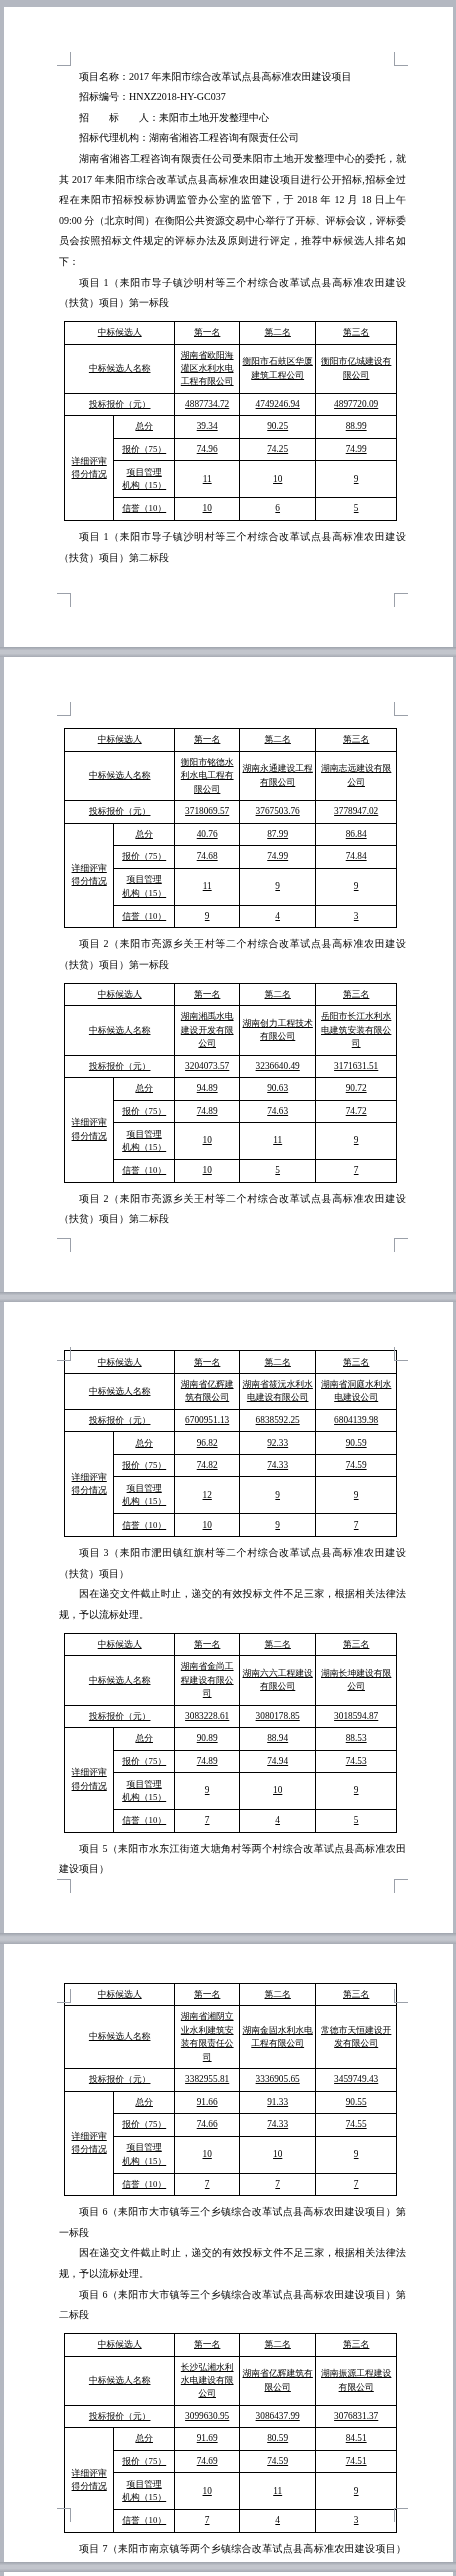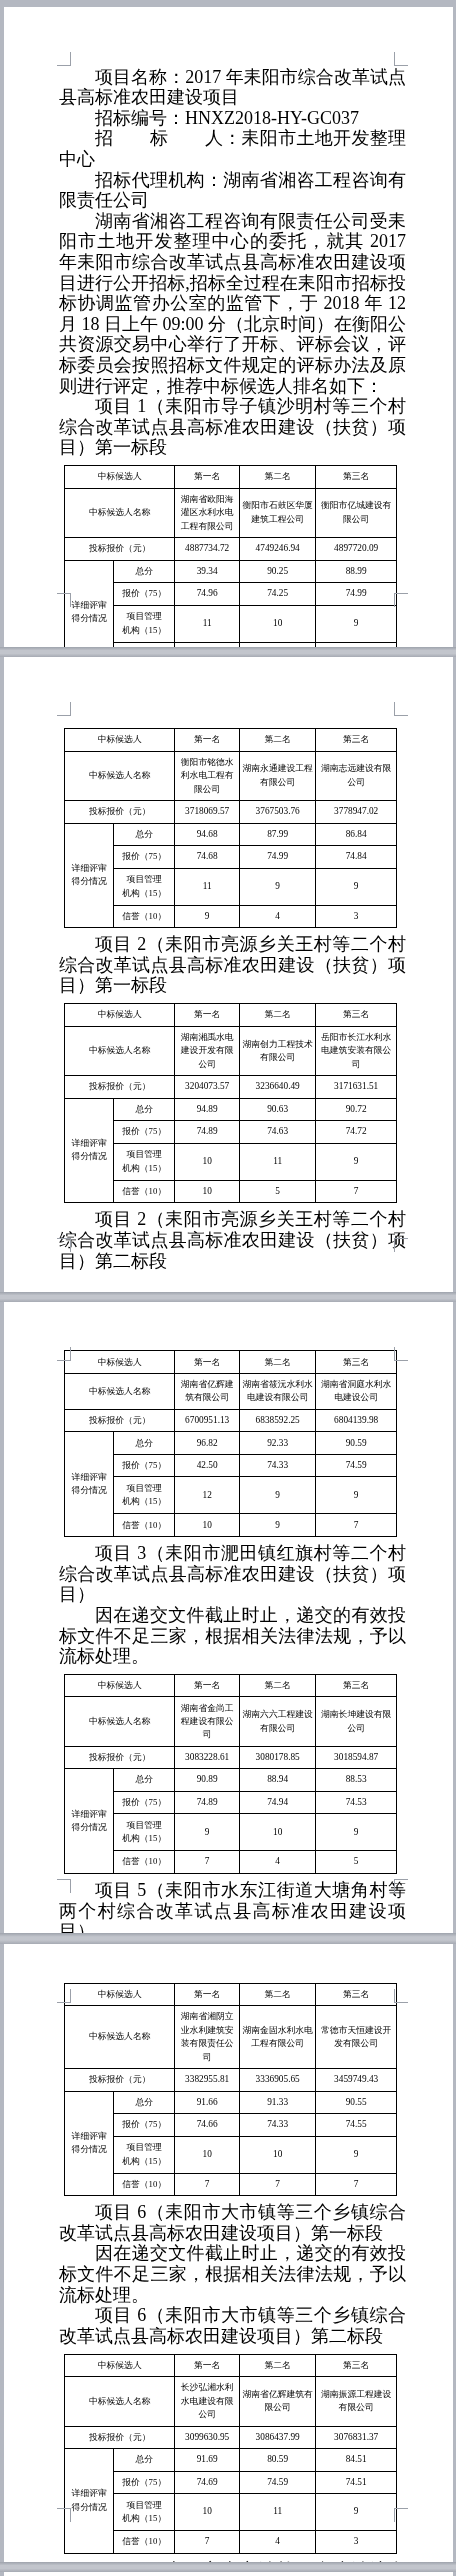--- a/index.html
+++ b/index.html
@@ -15,29 +15,29 @@
     position:relative;overflow:hidden;
   }
   .p1{height:640px}.p2{height:635px}.p3{height:631px}
   .p4{height:618px}.p5{height:624px}
   .gap{
     height:10.3px;width:457px;
     background:linear-gradient(#9ea3ac,#c2c5cc 35%,#c2c5cc 65%,#a6aab3);
   }
   .content{padding:0 47px 0 55px;}
   .sp{width:100%;}
-  p{margin:0;font-size:18px;line-height:20.6px;text-align:justify;text-indent:2em;}
+  p{margin:0;font-size:10px;line-height:20.6px;text-align:justify;text-indent:2em;}
   
   .mk{position:absolute;width:13px;height:13px;border:0 solid #9ba0a9;}
   .mk.tl{left:53px;top:45px;border-right-width:0.5px;border-bottom-width:0.5px;}
   .mk.tr{right:45px;top:45px;border-left-width:0.5px;border-bottom-width:0.5px;}
   .mk.bl{left:53px;bottom:40px;border-right-width:0.5px;border-top-width:0.5px;}
   .mk.br{right:45px;bottom:40px;border-left-width:0.5px;border-top-width:0.5px;}
   
-  table.bid{border-collapse:collapse;margin:7.2px 0 6.2px 5.2px;table-layout:fixed;}
+  table.bid{border-collapse:collapse;margin:7.2px 0 6.2px 5.2px;table-layout:fixed;text-decoration:underline;}
   .bid td{
     border:1px solid #000;text-align:center;vertical-align:middle;
     font-size:8.8px;line-height:13.4px;padding:1.5px 2.1px;
     overflow:hidden;word-break:break-all;
   }
   .bid .c0{width:49px}.bid .c1{width:61px}.bid .c2{width:65px}
   .bid .c3{width:76px}.bid .c4{width:81px}
   .bid tr.rr td{height:18.5px;}
   .bid tr.rn td{padding:4.1px 2.1px;}
   .bid tr.rp td,.bid tr.rs td{height:18.5px;}
@@ -158,21 +158,21 @@
       <tr class="rp">
         <td colspan="2">投标报价（元）</td>
         <td class="num">3718069.57</td>
         <td class="num">3767503.76</td>
         <td class="num">3778947.02</td>
       </tr>
       <tr class="rs">
         <td rowspan="4" class="pre">详细评审
 得分情况</td>
         <td>总分</td>
-        <td class="num">94.68</td>
+        <td class="num">40.76</td>
         <td class="num">87.99</td>
         <td class="num">86.84</td>
       </tr>
       <tr class="rs">
         <td>报价（75）</td>
         <td class="num">74.68</td>
         <td class="num">74.99</td>
         <td class="num">74.84</td>
       </tr>
       <tr class="rm">
@@ -293,21 +293,21 @@
       <tr class="rs">
         <td rowspan="4" class="pre">详细评审
 得分情况</td>
         <td>总分</td>
         <td class="num">96.82</td>
         <td class="num">92.33</td>
         <td class="num">90.59</td>
       </tr>
       <tr class="rs">
         <td>报价（75）</td>
-        <td class="num">42.50</td>
+        <td class="num">74.82</td>
         <td class="num">74.33</td>
         <td class="num">74.59</td>
       </tr>
       <tr class="rm">
         <td class="pre">项目管理
 机构（15）</td>
         <td class="num">12</td>
         <td class="num">9</td>
         <td class="num">9</td>
       </tr>

